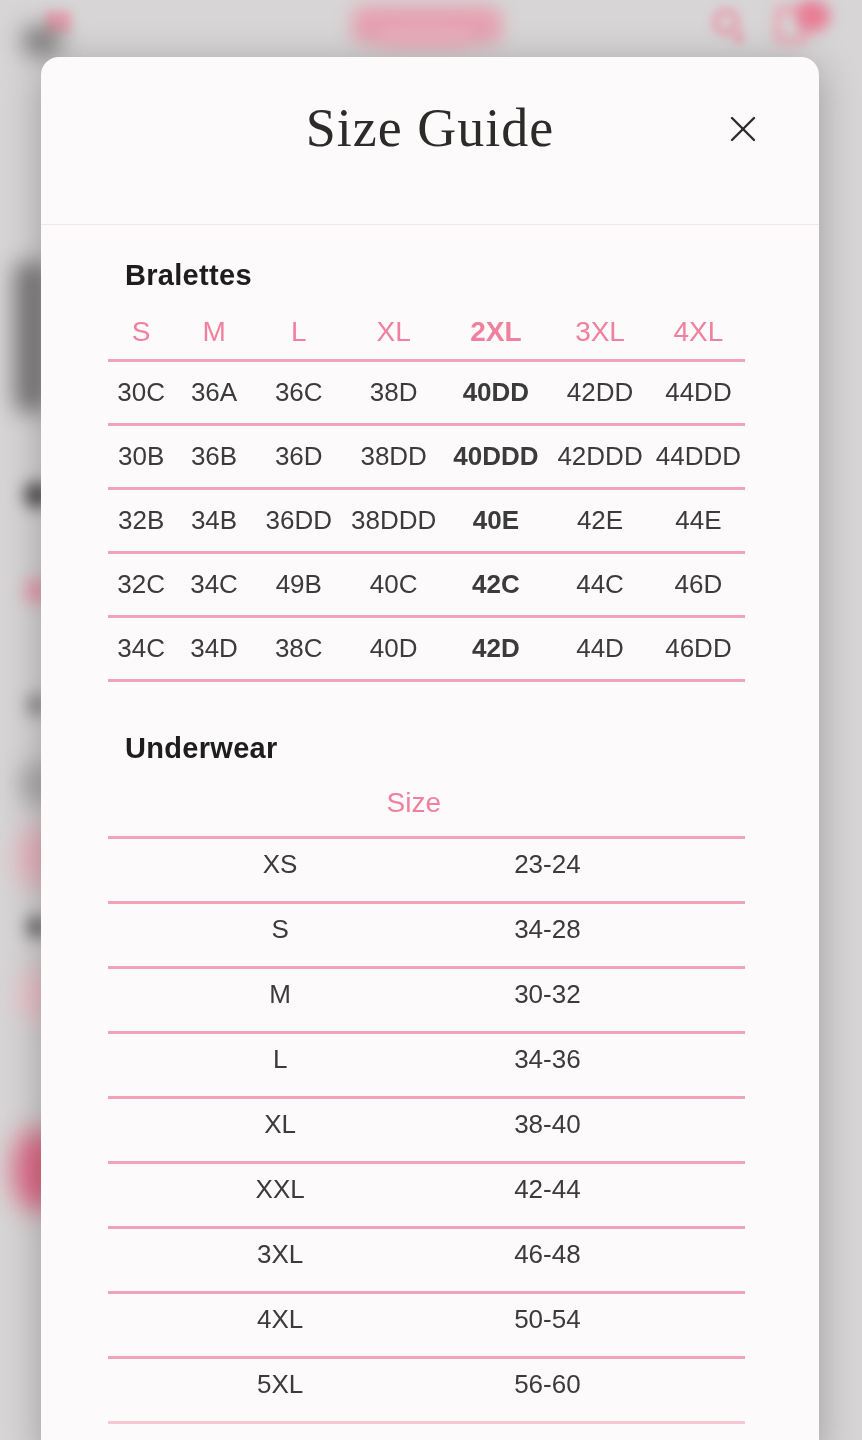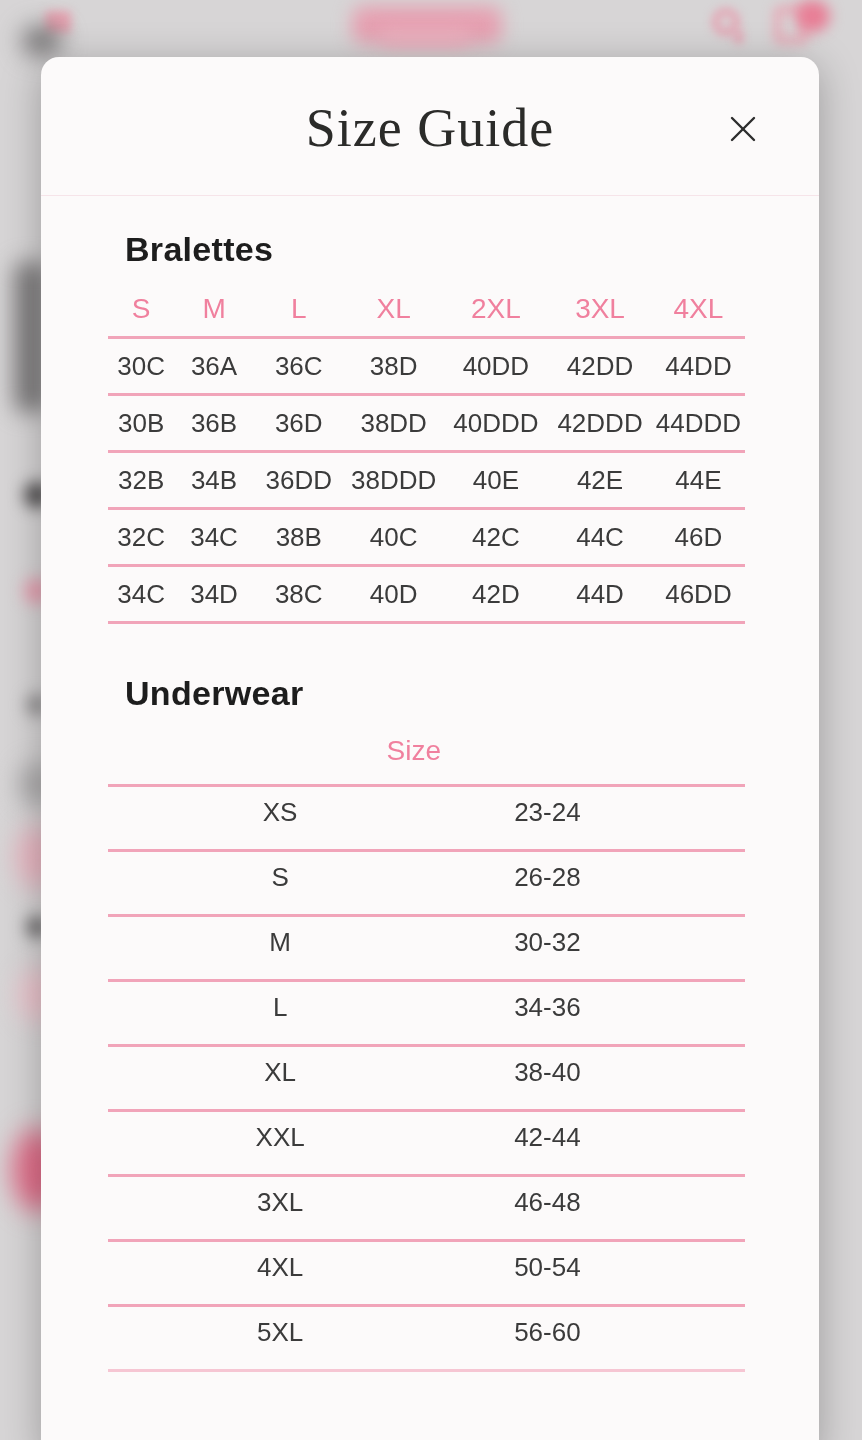--- a/index.html
+++ b/index.html
@@ -30,50 +30,50 @@
   .b8  { left:26px; top:916px;  width:22px; height:22px; background:#6b696a; filter:blur(8px); }
   .b9  { left:18px; top:968px;  width:42px; height:54px; background:#ecc2cb; filter:blur(12px); }
   .b10 { left:12px; top:1128px; width:52px; height:84px; background:#e06c88; filter:blur(13px); }
 
   
   .modal {
     position:absolute; left:41px; top:57px; width:778px; height:1400px;
     background:#fcfafa; border-radius:18px;
     box-shadow:0 8px 40px rgba(0,0,0,.28);
   }
-  .modal-header { position:relative; height:139px; }
+  .modal-header { position:relative; height:168px; }
   .modal-title {
     position:absolute; left:0; right:0; top:40px;
     text-align:center; font-family:"Liberation Serif", serif;
     font-size:54px; font-weight:400; color:#2b2b29; letter-spacing:1px;
   }
   .close-btn {
     position:absolute; right:56px; top:52px; width:40px; height:40px;
     background:none; border:none; cursor:pointer; padding:4px;
   }
   .close-btn svg { display:block; }
   .header-divider { position:absolute; left:0; right:0; bottom:0; height:1px; background:#f6e4e9; }
 
   .modal-body { padding:34px 74px 0 67px; }
   .sec-heading {
-    font-size:34px; font-weight:700; color:#1d1d1d; margin-left:17px;
+    font-size:29px; font-weight:700; color:#1d1d1d; margin-left:17px;
     letter-spacing:.3px;
   }
   .sg-table { width:100%; margin-top:12px; }
   .t-head, .t-row { display:flex; align-items:center; border-bottom:3px solid #f1a4b9; }
   .t-head { height:58px; }
-  .t-row  { height:57px; }
+  .t-row  { height:64px; }
   .t-cell { text-align:center; font-size:26px; color:#3b3b3b; white-space:nowrap; }
   .t-h    { font-size:28px; color:#f0809e; font-weight:400; }
 
   .cols7 .t-cell:nth-child(1){ width:10.4%; }
   .cols7 .t-cell:nth-child(2){ width:12.5%; }
   .cols7 .t-cell:nth-child(3){ width:14.1%; }
   .cols7 .t-cell:nth-child(4){ width:15.7%; }
-  .cols7 .t-cell:nth-child(5){ width:16.4%; }
+  .cols7 .t-cell:nth-child(5){ width:16.4%;font-weight:bold; }
   .cols7 .t-cell:nth-child(6){ width:16.3%; }
   .cols7 .t-cell:nth-child(7){ width:14.6%; }
 
   .cols2 { margin-top:16px; }
   .cols2 .t-head, .cols2 .t-row { padding:0 13.5% 12px 9.5%; }
   .cols2 .t-row { height:65px;gap:44px; }
   .cols2 .t-cell { flex:1; }
   .cols2 .t-row:last-child { border-bottom-color:#f6c6d3;justify-content:space-between; }
 
   .section-underwear { margin-top:50px; }
@@ -152,21 +152,21 @@
                 <div class="t-cell">34B</div>
                 <div class="t-cell">36DD</div>
                 <div class="t-cell">38DDD</div>
                 <div class="t-cell">40E</div>
                 <div class="t-cell">42E</div>
                 <div class="t-cell">44E</div>
               </div>
               <div class="t-row">
                 <div class="t-cell">32C</div>
                 <div class="t-cell">34C</div>
-                <div class="t-cell">38B</div>
+                <div class="t-cell">49B</div>
                 <div class="t-cell">40C</div>
                 <div class="t-cell">42C</div>
                 <div class="t-cell">44C</div>
                 <div class="t-cell">46D</div>
               </div>
               <div class="t-row">
                 <div class="t-cell">34C</div>
                 <div class="t-cell">34D</div>
                 <div class="t-cell">38C</div>
                 <div class="t-cell">40D</div>
@@ -184,21 +184,21 @@
           <div class="t-head">
               <div class="t-cell t-h">Size</div>
             </div>
           <div class="t-body">
               <div class="t-row">
                 <div class="t-cell">XS</div>
                 <div class="t-cell">23-24</div>
               </div>
               <div class="t-row">
                 <div class="t-cell">S</div>
-                <div class="t-cell">26-28</div>
+                <div class="t-cell">34-28</div>
               </div>
               <div class="t-row">
                 <div class="t-cell">M</div>
                 <div class="t-cell">30-32</div>
               </div>
               <div class="t-row">
                 <div class="t-cell">L</div>
                 <div class="t-cell">34-36</div>
               </div>
               <div class="t-row">

